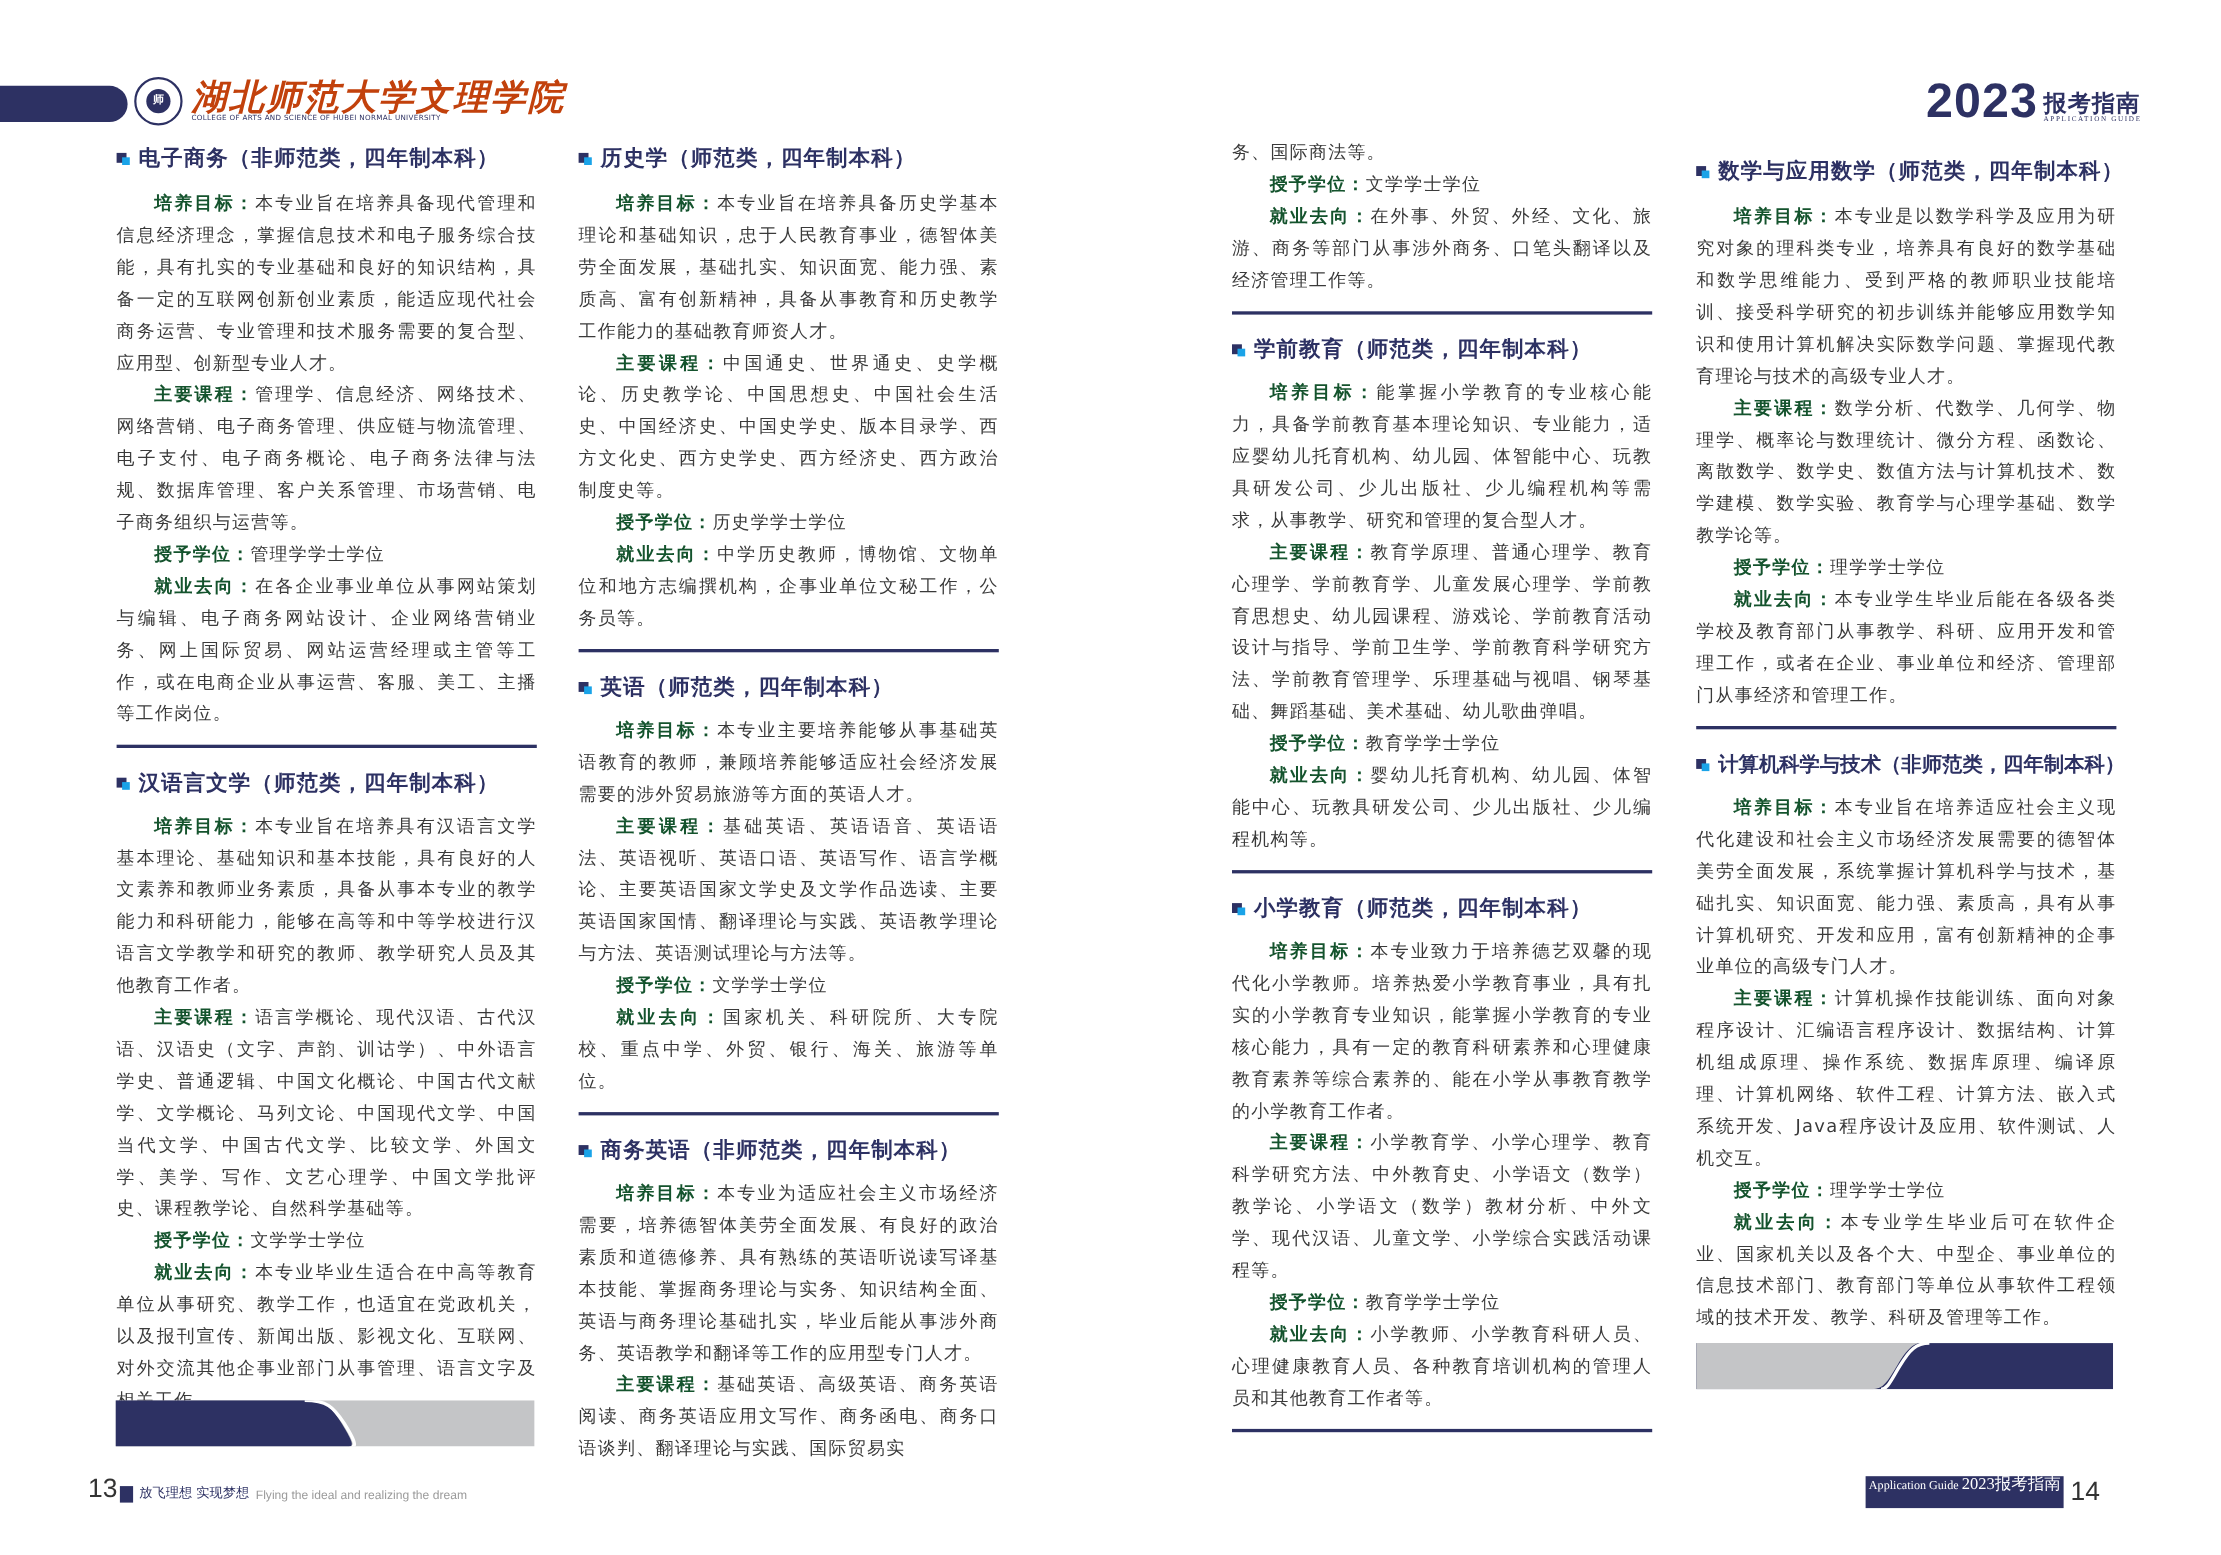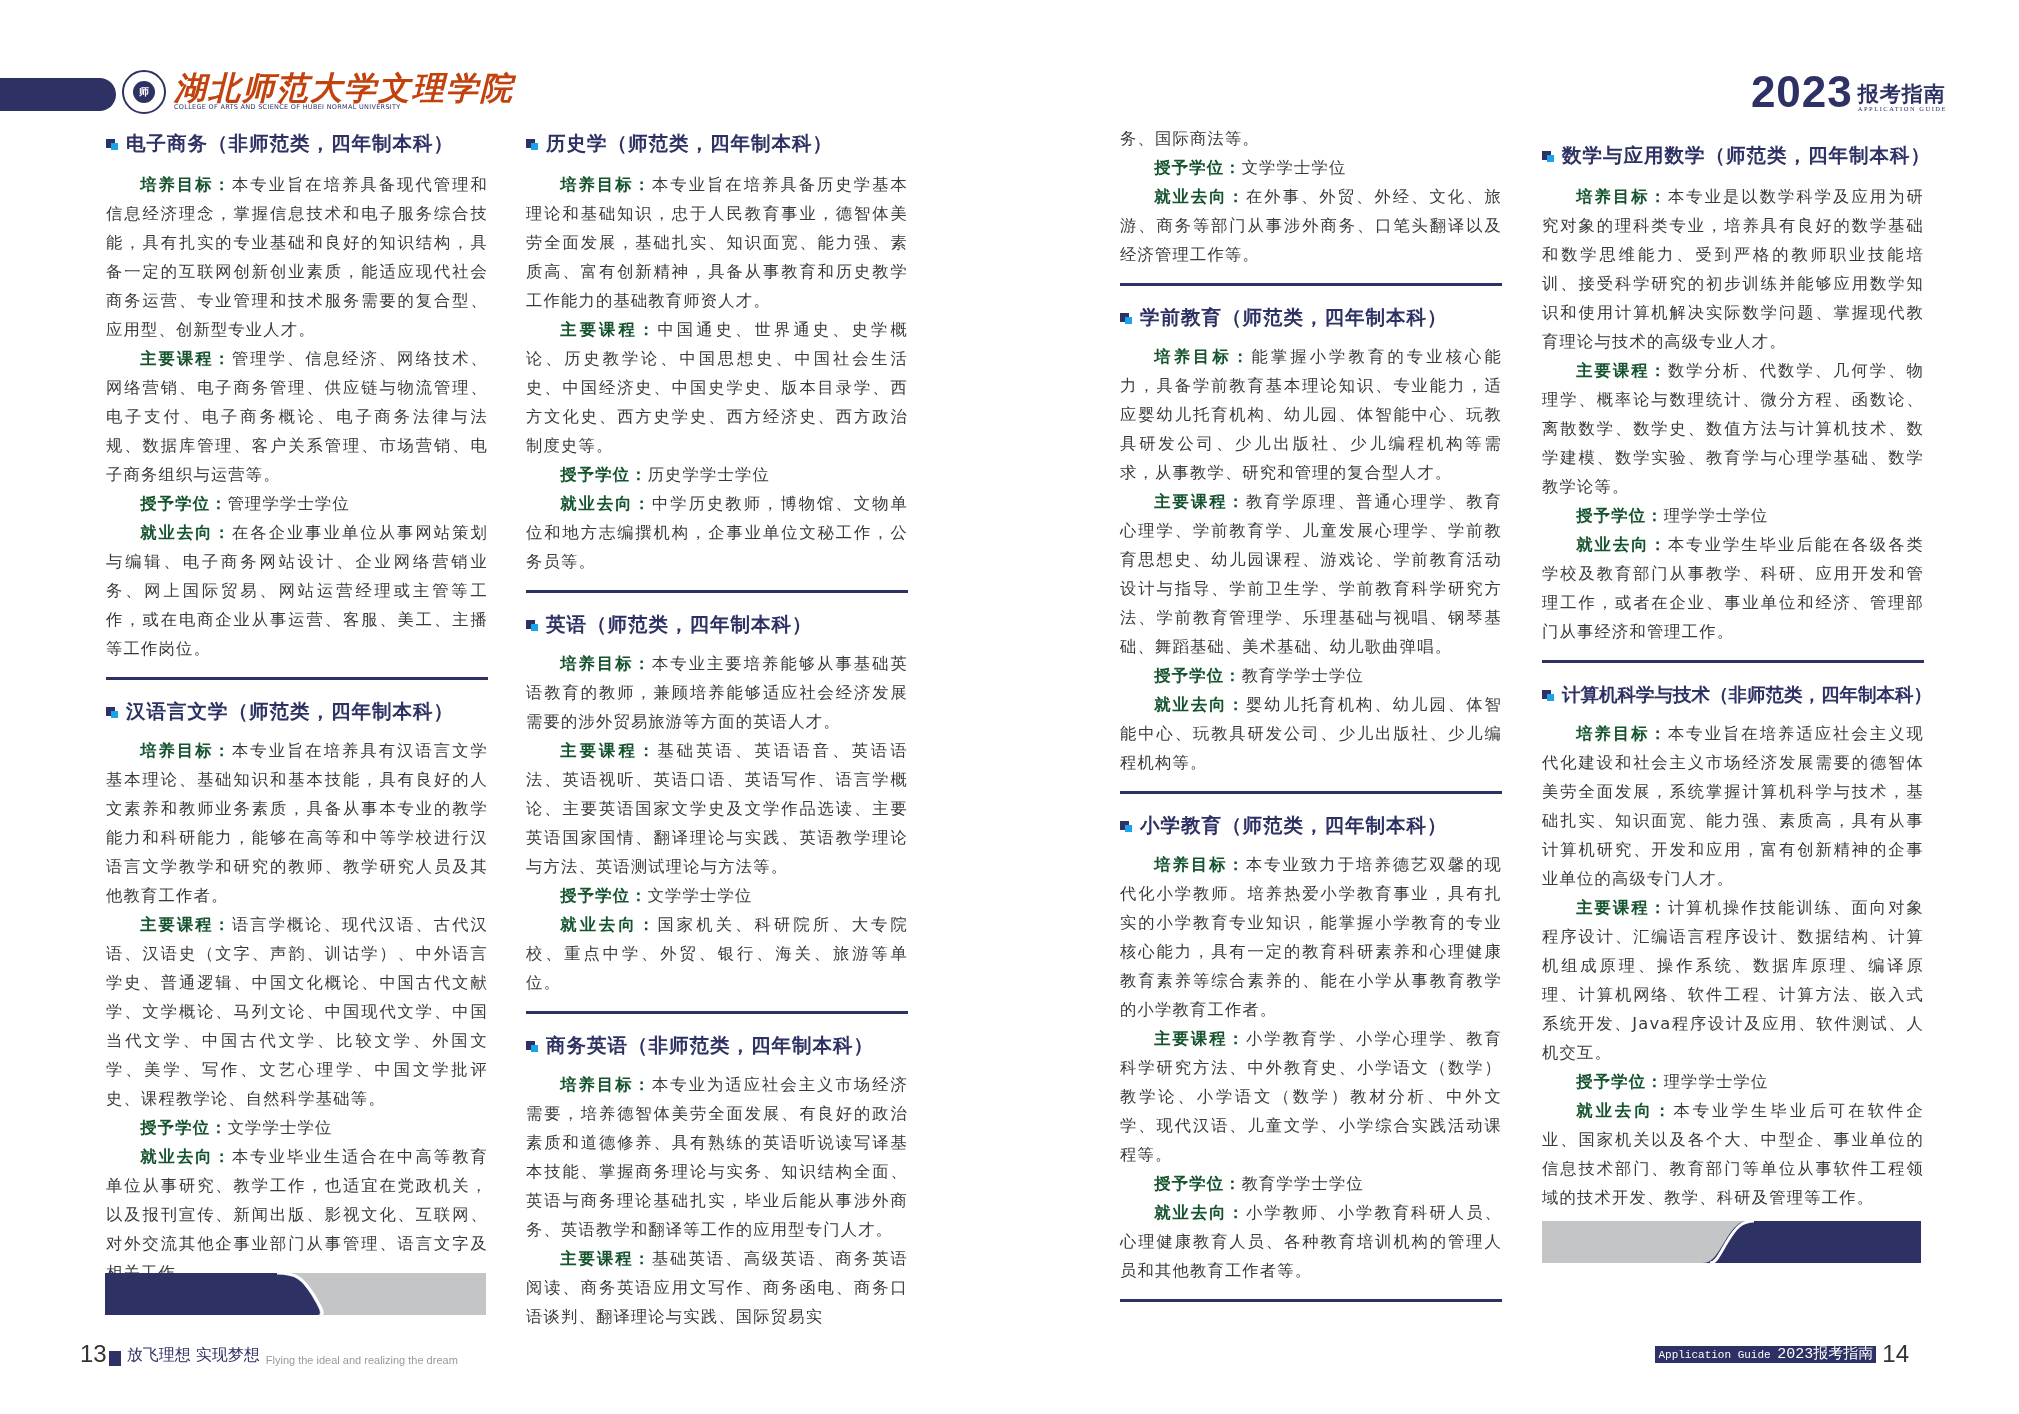--- a/index.html
+++ b/index.html
@@ -49,26 +49,26 @@
     font-size:16.3px; line-height:29px; text-align:justify; text-indent:2.1em;
     letter-spacing:1.2px; margin:0;
   }
   .para b { color:#14532d; }
   .gap { height:14px; }
   .divider { height:3px; background:#2d3163; margin:0; }
   .deco { position:absolute; height:42px; }
   .footer-left { position:absolute; left:80px; top:1342px; display:flex; align-items:flex-end; }
   .pg { font-family:"Liberation Sans",sans-serif; font-size:24px; color:#333; line-height:24px; }
   .fsq { width:12px; height:15px; background:#2d3163; margin:0 6px 0 2px; }
-  .fcn { font-size:16px; color:#2d3163; margin-right:6px; }
+  .fcn { font-size:12px; color:#2d3163; margin-right:6px; }
   .fen { font-family:"Liberation Sans",sans-serif; font-size:11px; color:#9a9a9a; }
   .footer-right { position:absolute; right:110px; top:1342px; display:flex; align-items:center; }
   .fbox {
-    background:#2d3163; color:#fff; height:17px; line-height:17px; padding:0 3px;
-    font-family:Liberation Mono, monospace; font-size:11px; margin-right:6px;
+    background:#2d3163; color:#fff; height:29px; line-height:17px; padding:0 3px;
+    font-family:Liberation Serif, serif; font-size:11px; margin-right:6px;
   }
   .fbox .big { font-size:15px; }
 </style>
 </head>
 <body>
 
 <div class="pill"></div>
 <div class="logo">
   <div class="seal">
     <div class="seal-inner">师</div>

